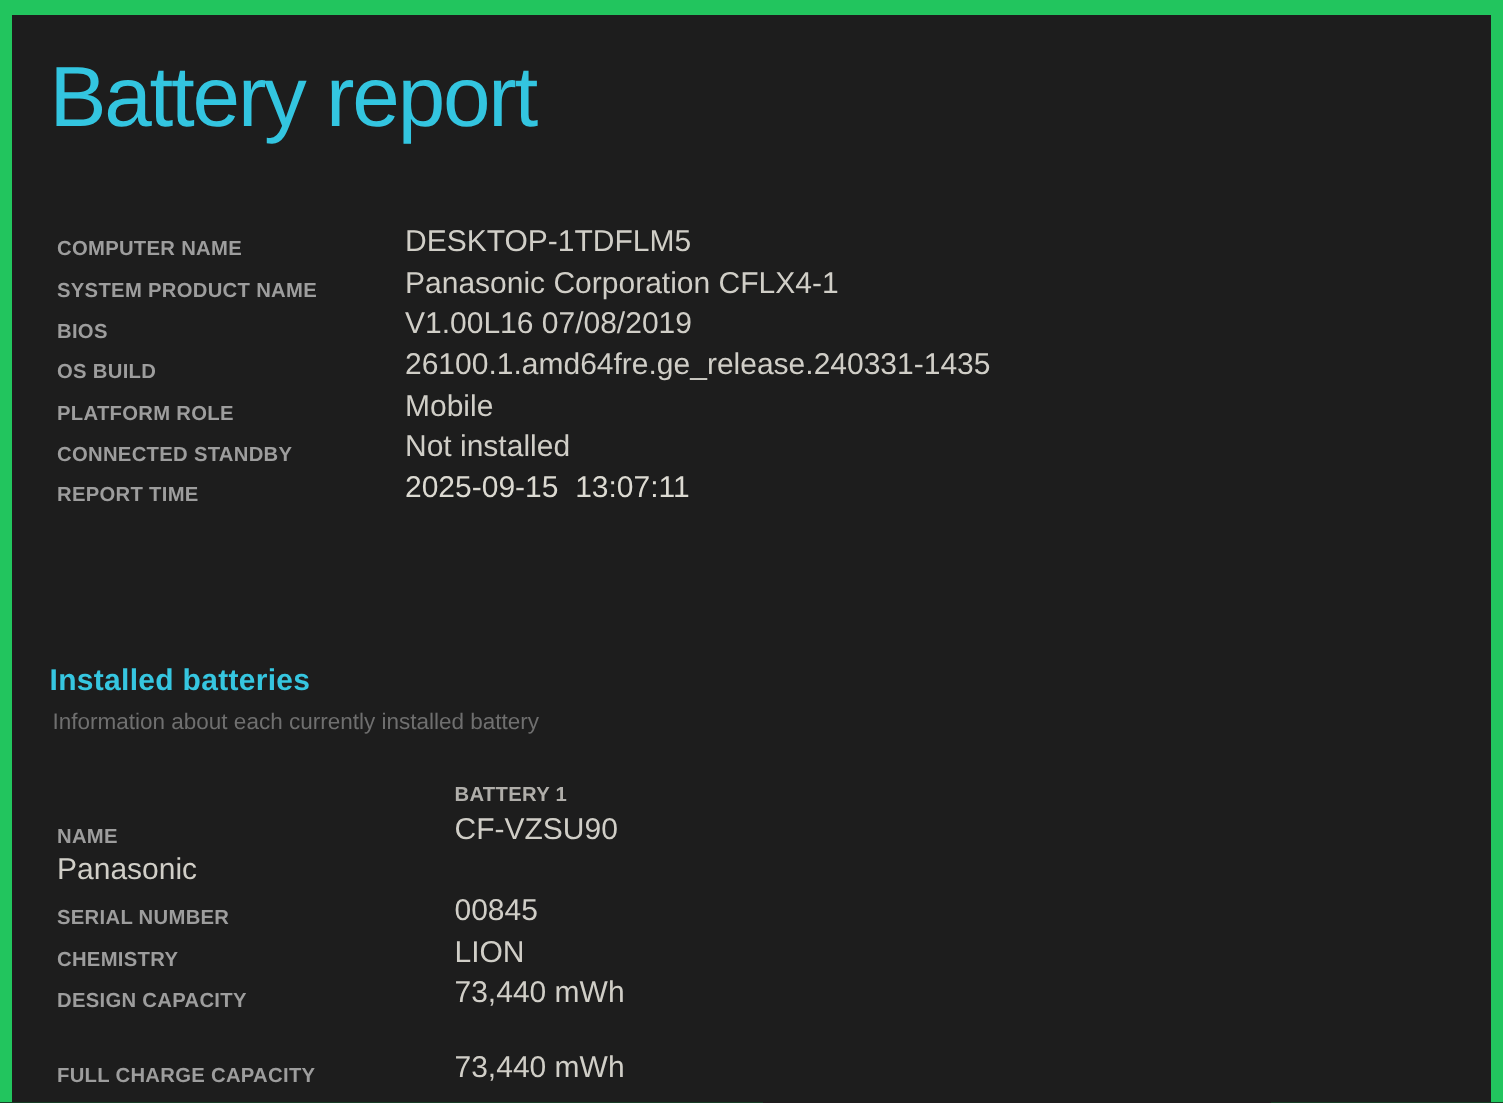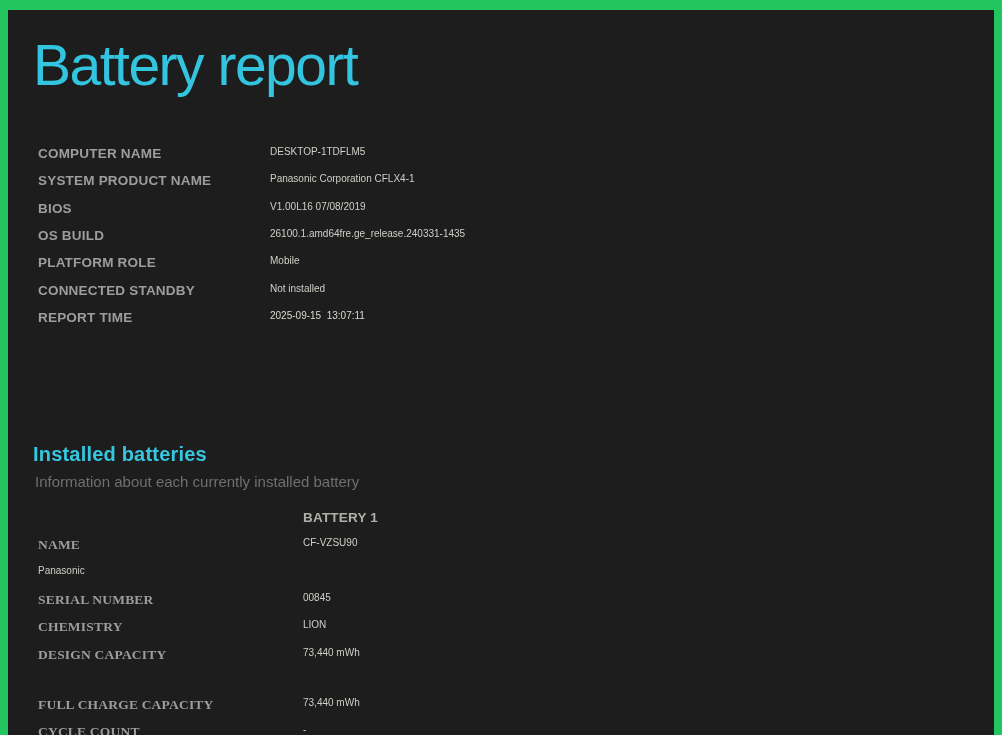--- a/index.html
+++ b/index.html
@@ -56,35 +56,35 @@
       color: #6f6f6f;
       white-space: nowrap;
     }
     .battery-table {
       position: absolute;
       left: 30px;
       top: 500px;
     }
     .row {
       display: flex;
-      align-items: flex-start;
+      align-items: flex-end;
       height: 27.35px;
     }
     .lbl {
       font-size: 13.5px;
       font-weight: 700;
       letter-spacing: 0.2px;
       color: #9d9d9d;
       white-space: pre;
       flex: 0 0 auto;
     }
     .info-table .lbl { width: 232px; }
-    .battery-table .lbl { width: 265px; font-family: Liberation Serif, serif; }
+    .battery-table .lbl { width: 265px; }
     .val {
-      font-size: 10px;
+      font-size: 20px;
       color: #d0cec7;
       white-space: pre;
     }
     .val.bold {
       font-weight: 400;
       color: #dcdad2;
     }
     .col-header {
       font-size: 13.5px;
       font-weight: 700;

